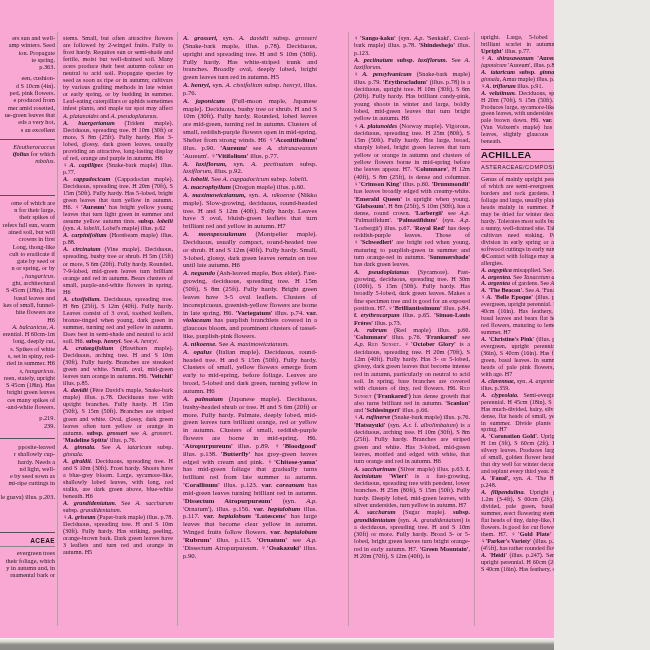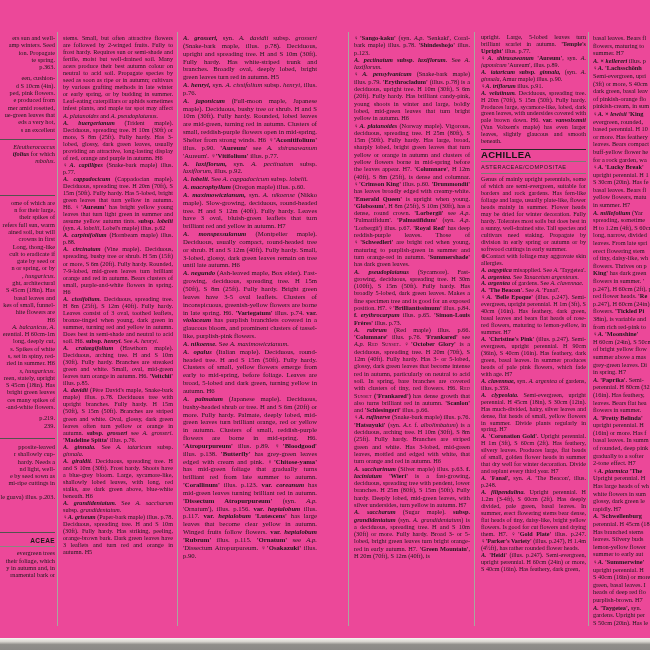--- a/index.html
+++ b/index.html
@@ -1,16 +1,16 @@
 <!DOCTYPE html>
 <html><head>
 <meta charset="utf-8">
 <style>
   html,body{margin:0;padding:0;background:#e9e8e4;}
-  .page{position:relative;width:650px;height:650px;background:#ec4899;overflow:hidden;
+  .page{position:relative;width:554px;height:650px;background:#f9a8d4;overflow:hidden;
         font-family:"Liberation Serif","DejaVu Serif",serif;color:#1a1a1a;}
   .vrule{position:absolute;top:32px;bottom:24px;width:1px;background:#aaa69e;}
   .col{position:absolute;top:34px;height:594px;overflow:hidden;text-align:justify;}
   .col p{margin:0;padding:0;text-justify:inter-word;}
   .fz-b{font-size:6.2px;line-height:7.05px;}
   .fz-c{font-size:6.7px;line-height:7.85px;}
   .fz-d{font-size:6.3px;line-height:7.3px;}
   .fz-e{font-size:6.1px;line-height:6.95px;}
   .fz-edge{font-size:6.3px;line-height:7.3px;}
   .s-r{font-weight:normal;font-style:normal;}

